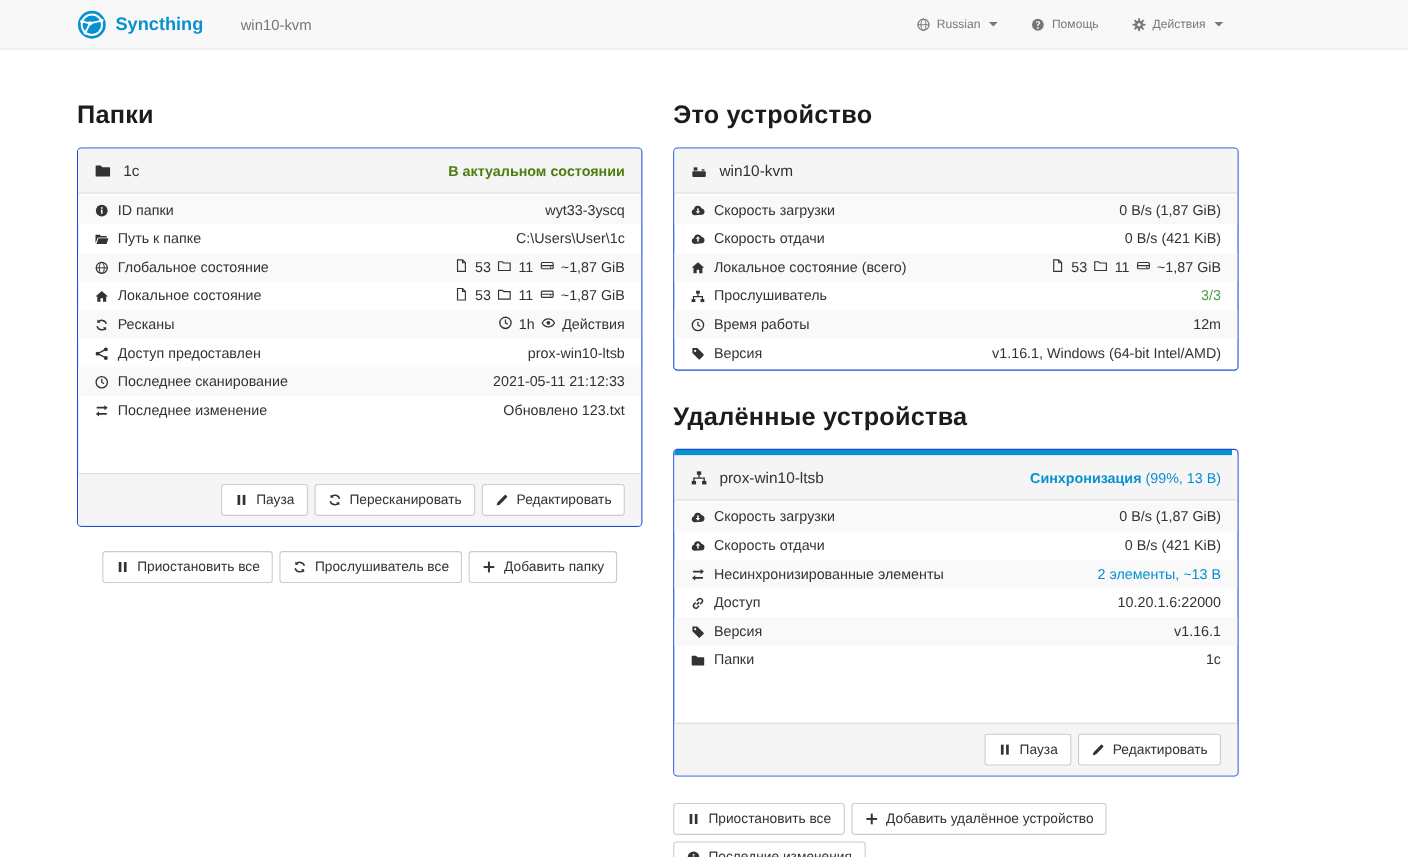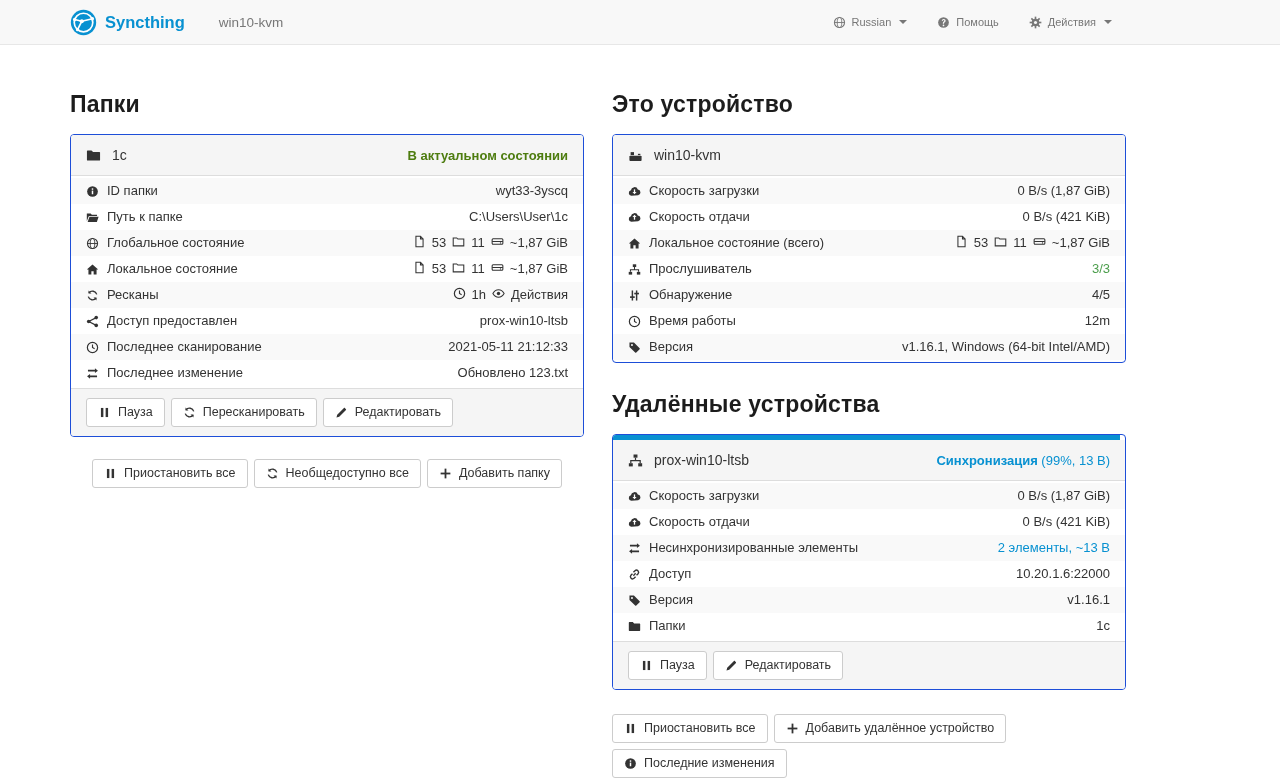--- a/index.html
+++ b/index.html
@@ -36,21 +36,21 @@
   .st-success { color:#4d7c0f;text-align:right; }
   .st-warning { color:#e0911f; }
   .st-info { color:#0891d1; }
   .p-body { padding:2px 0; }
   .srow { display:flex; align-items:center; padding:5px 15px; line-height:16px; }
   .p-body .srow:nth-child(odd) { background:#f9f9f9; }
   .lbl { display:flex; align-items:center; gap:8px; }
   .val { margin-left:auto; display:flex; gap:6px; text-align:right; white-space:nowrap; }
   .val.v-success { color:#4c9e4c; }
   .val.v-link { color:#0891d1; cursor:pointer; }
-  .panel-footer { background:#f5f5f5; border-top:1px solid #ddd; padding:9px 15px; display:flex; gap:6px; }
+  .panel-footer { background:#f5f5f5; border-top:1px solid #ddd; padding:9px 15px; display:flex; justify-content:flex-end; gap:6px;margin-top:42px; }
   
   .btn {
     background:#fff; border:1px solid #ccc; border-radius:3px; color:#333;
     font-family:inherit; font-size:12.5px; padding:6px 11px;
     display:inline-flex; align-items:center; gap:7px; cursor:pointer; line-height:15px;
   }
   .btn-row { display:flex; gap:6px; justify-content:center; margin-top:22px; flex-wrap:wrap; }
   .btn-row.left { justify-content:flex-start; margin-top:24px; }
   
   .ico { display:inline-flex; width:13px; height:13px; flex:0 0 auto; }
@@ -349,21 +349,21 @@
         </button>
         <button class="btn">
           <span class="ico">
             <svg viewBox="0 0 16 16" fill="currentColor">
               <path d="M13.2 6.6A5.5 5.5 0 0 0 3.6 4.8" fill="none" stroke="currentColor" stroke-width="1.7"></path>
               <path d="M3.1 1.8v3.6h3.6z"></path>
               <path d="M2.8 9.4a5.5 5.5 0 0 0 9.6 1.8" fill="none" stroke="currentColor" stroke-width="1.7"></path>
               <path d="M12.9 14.2v-3.6H9.3z"></path>
             </svg>
           </span>
-          <span>Необщедоступно все</span>
+          <span>Прослушиватель все</span>
         </button>
         <button class="btn">
           <span class="ico">
             <svg viewBox="0 0 16 16" fill="currentColor">
               <rect x="6.9" y="2" width="2.2" height="12"></rect>
               <rect x="2" y="6.9" width="12" height="2.2"></rect>
             </svg>
           </span>
           <span>Добавить папку</span>
         </button>
@@ -459,36 +459,20 @@
                     <rect x="5.9" y="1.6" width="4.2" height="3.4"></rect>
                     <rect x="0.9" y="10.9" width="4.2" height="3.4"></rect>
                     <rect x="10.9" y="10.9" width="4.2" height="3.4"></rect>
                     <path d="M8 5v3.2M3 10.9V8.2h10v2.7M3 8.2h10" stroke="currentColor" stroke-width="1.3" fill="none"></path>
                   </svg>
                 </span>
                 <span>Прослушиватель</span>
               </span>
               <span class="val v-success">
                 <span>3/3</span>
-              </span>
-            </div>
-            <div class="srow">
-              <span class="lbl">
-                <span class="ico">
-                  <svg viewBox="0 0 16 16" fill="currentColor">
-                    <rect x="4.5" y="1.8" width="1.8" height="12.4"></rect>
-                    <rect x="9.7" y="1.8" width="1.8" height="12.4"></rect>
-                    <rect x="2.5" y="9" width="5.8" height="2"></rect>
-                    <rect x="7.7" y="4.6" width="5.8" height="2"></rect>
-                  </svg>
-                </span>
-                <span>Обнаружение</span>
-              </span>
-              <span class="val">
-                <span>4/5</span>
               </span>
             </div>
             <div class="srow">
               <span class="lbl">
                 <span class="ico">
                   <svg viewBox="0 0 16 16" fill="currentColor">
                     <circle cx="8" cy="8" r="6.3" fill="none" stroke="currentColor" stroke-width="1.5"></circle>
                     <path d="M8 4.2V8l2.6 1.6" fill="none" stroke="currentColor" stroke-width="1.4"></path>
                   </svg>
                 </span>

